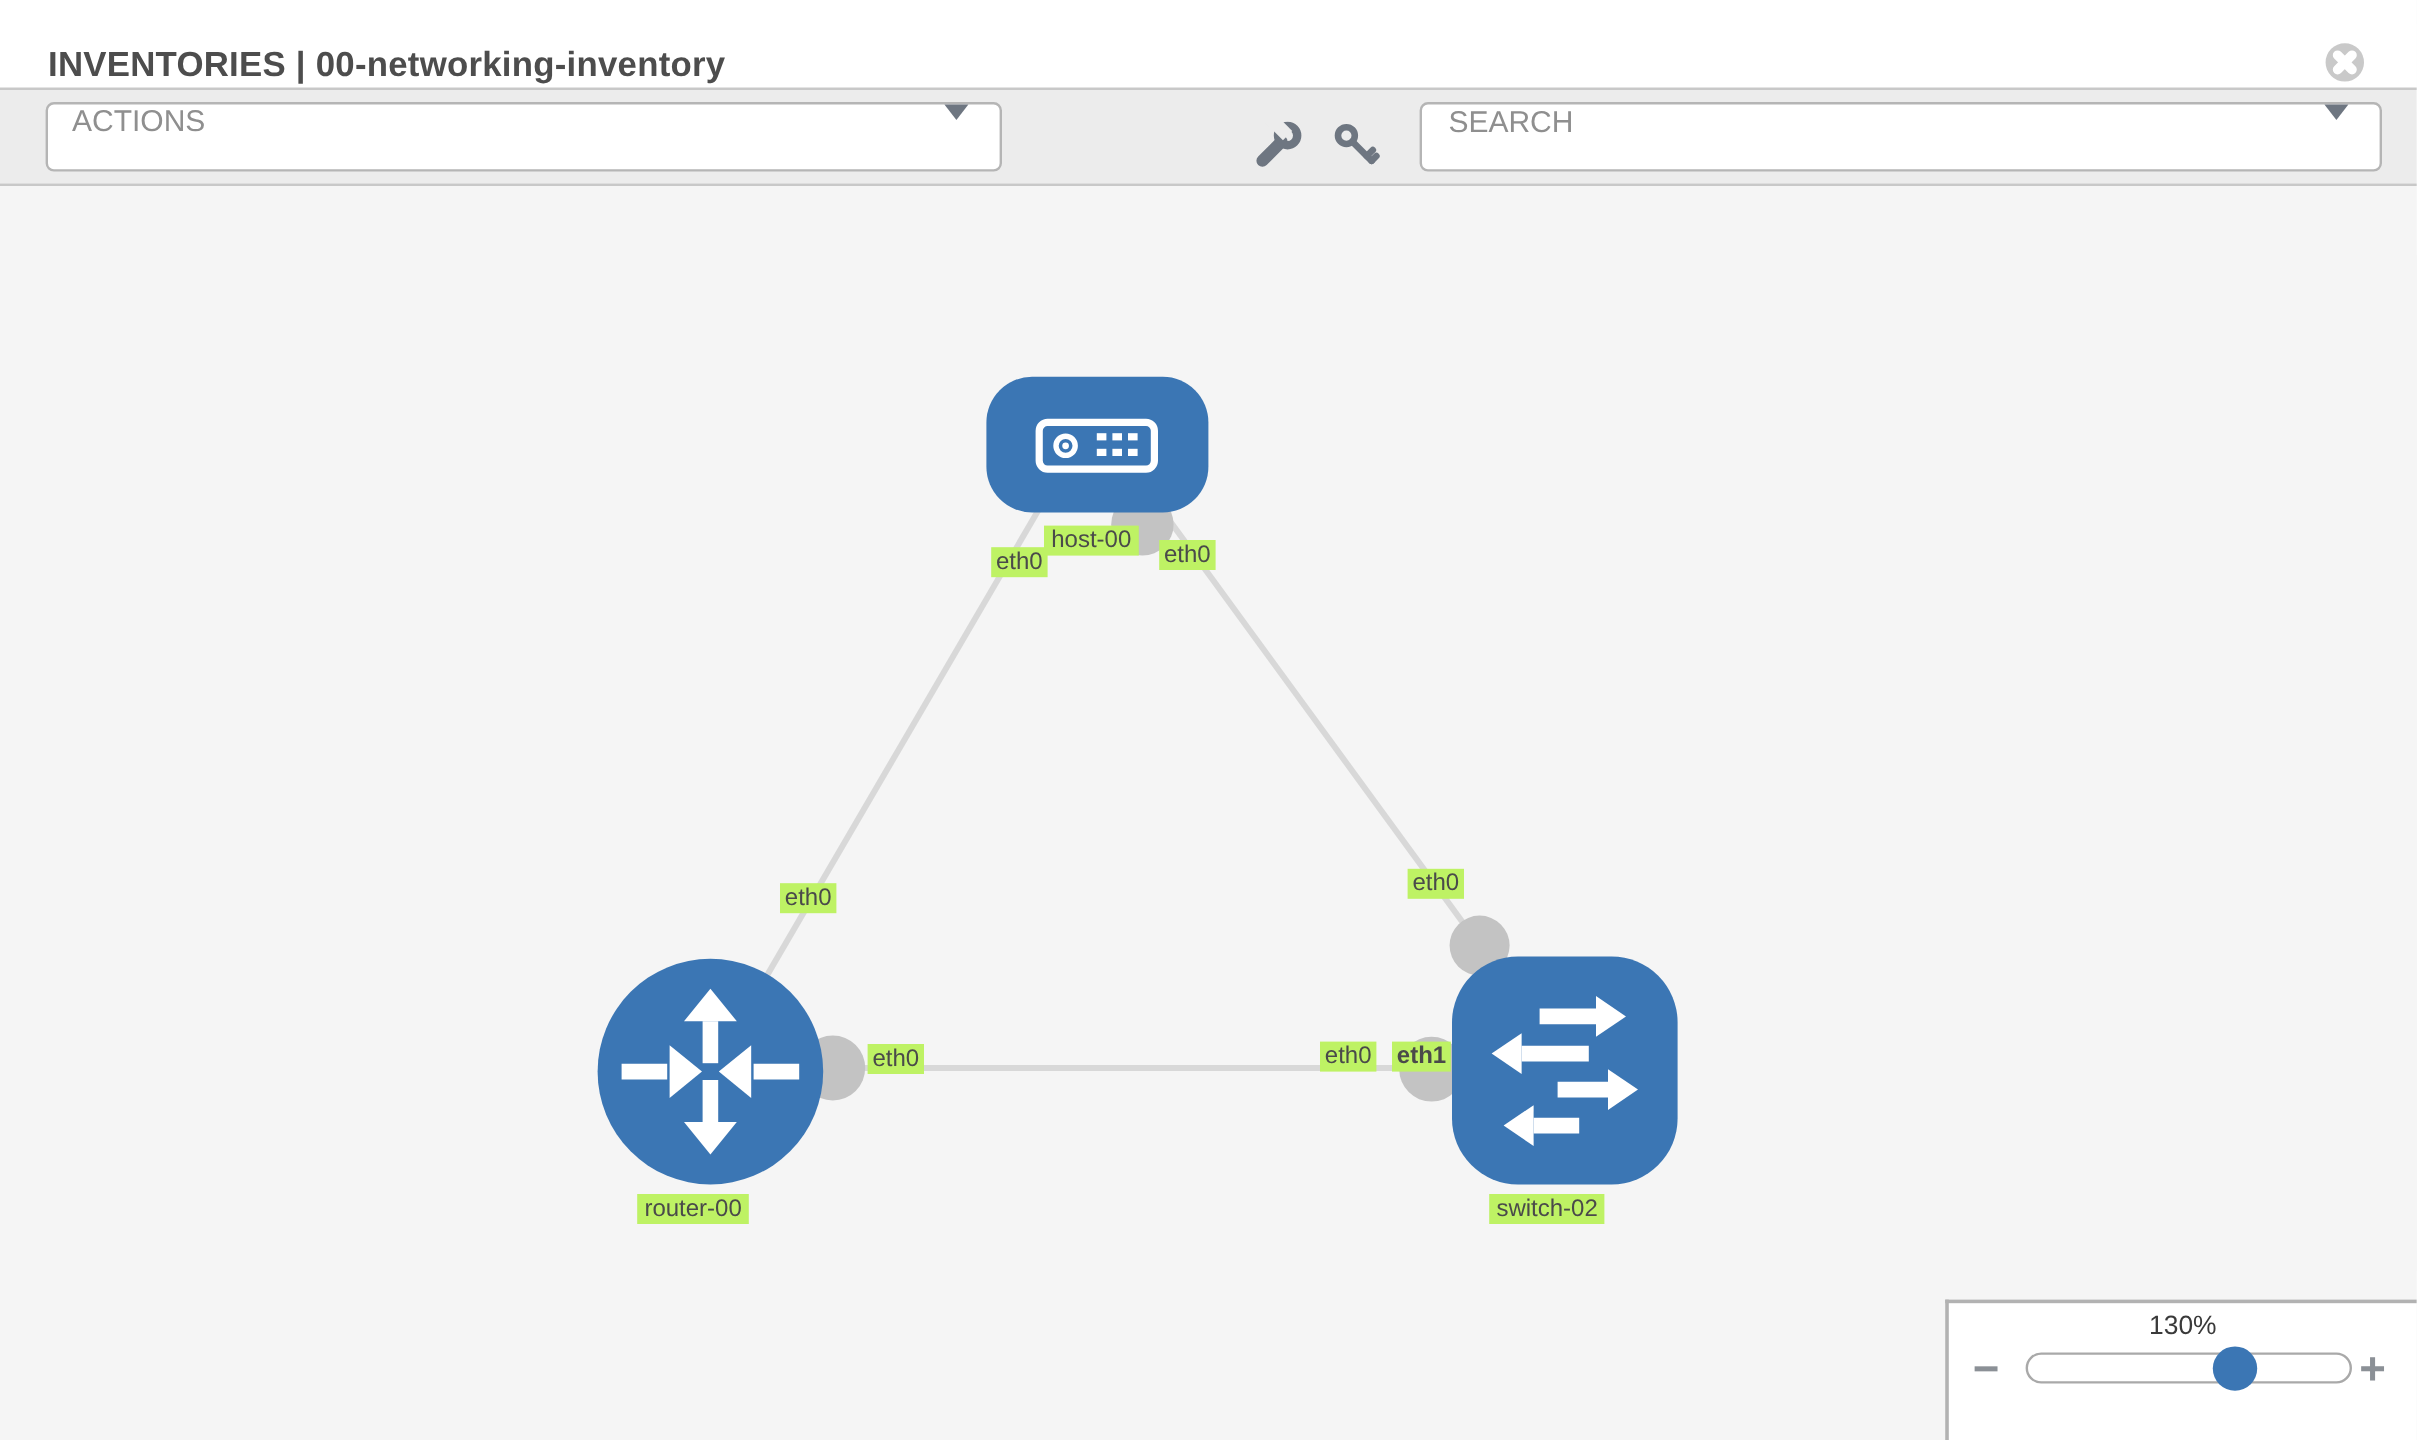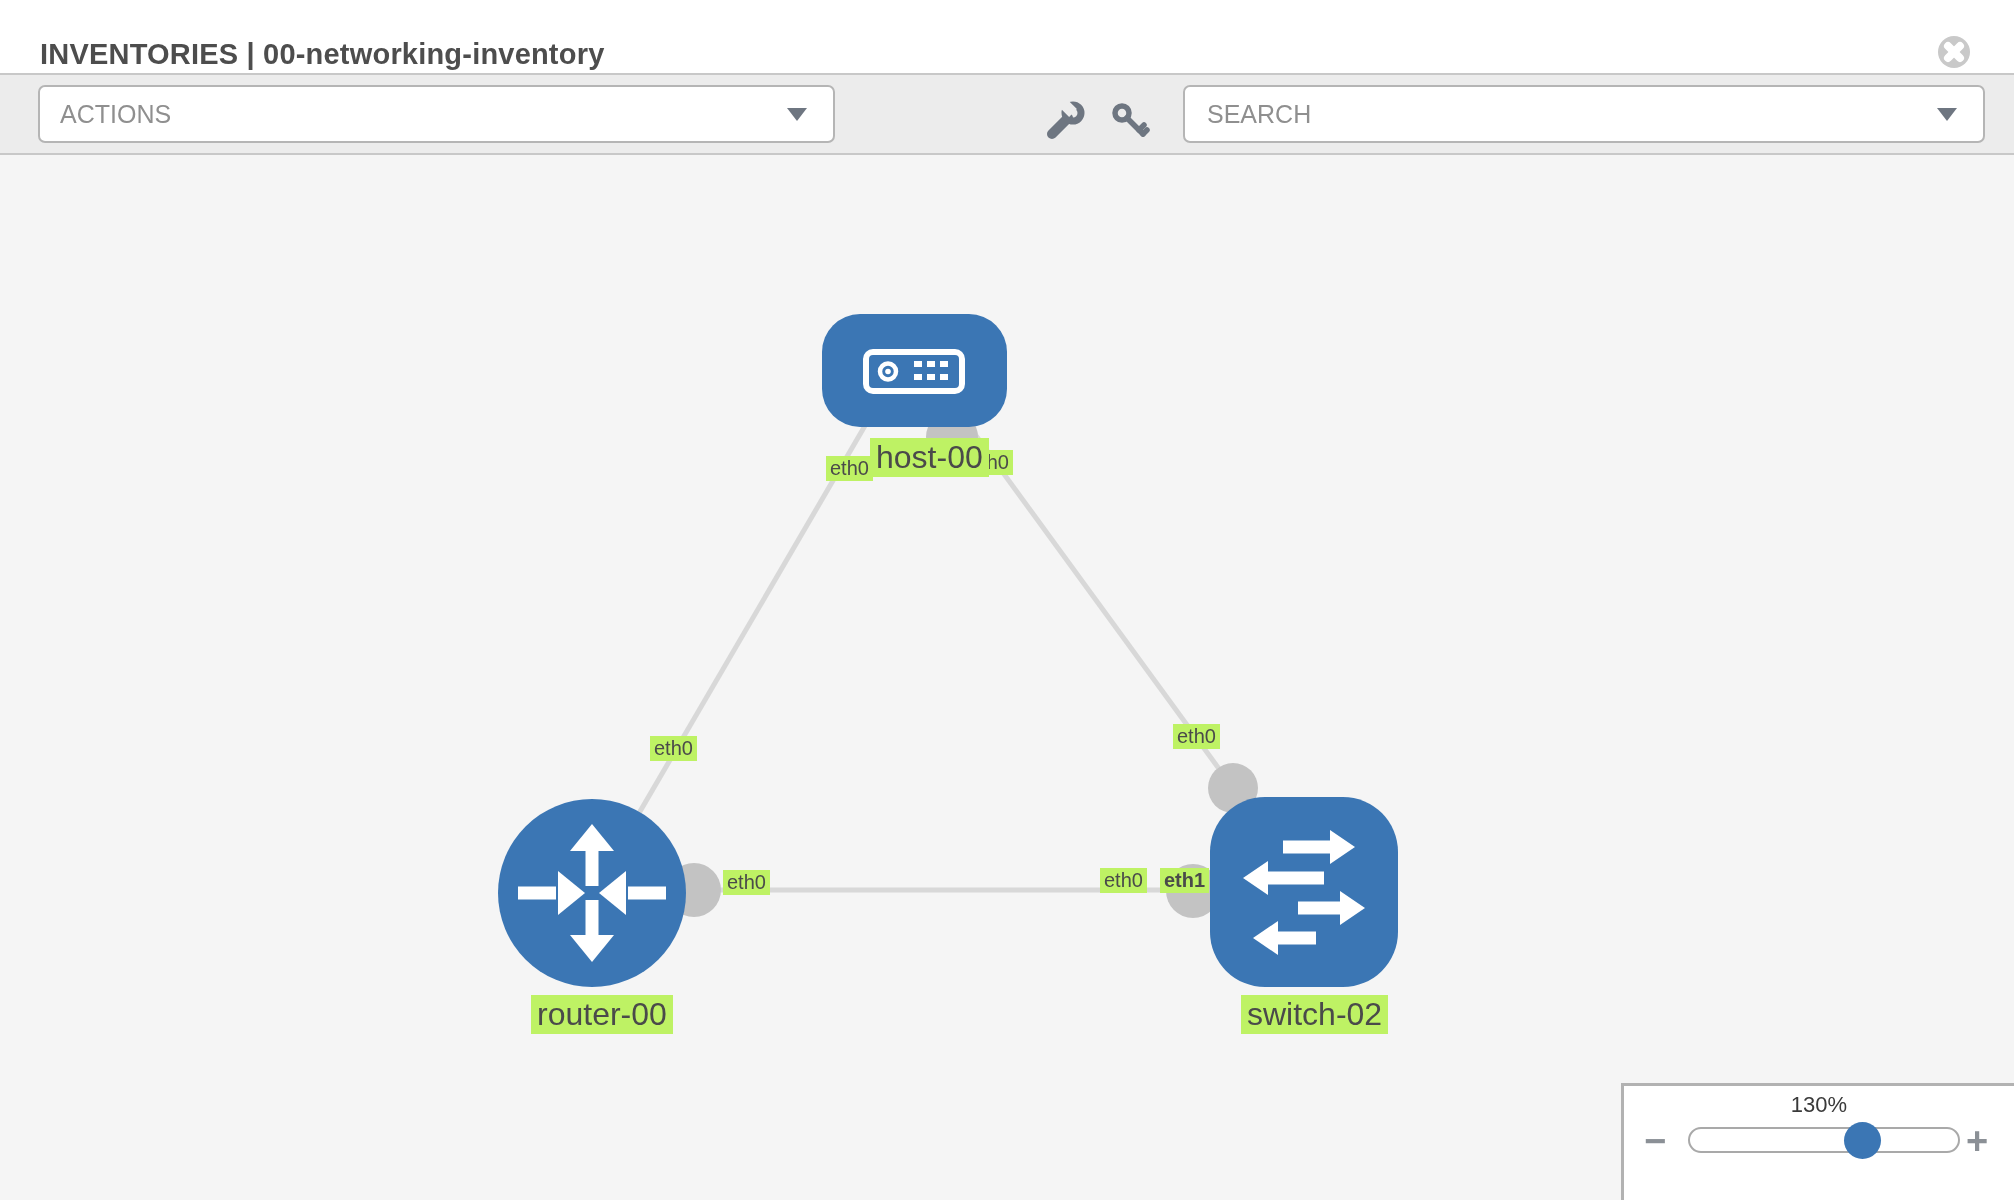--- a/index.html
+++ b/index.html
@@ -24,21 +24,21 @@
   }
   
   .toolbar{
     position:absolute;left:0;top:73px;width:2014px;height:82px;
     background:#ececec;border-top:2px solid #c8c8c8;border-bottom:2px solid #c8c8c8;
     box-sizing:border-box;z-index:6;
   }
   .select-box{
     position:absolute;top:10px;height:58px;
     background:#ffffff;border:2px solid #b5b5b5;border-radius:7px;
-    box-sizing:border-box;display:flex;align-items:center;cursor:pointer;
+    box-sizing:border-box;display:flex;align-items:flex-start;cursor:pointer;
   }
   .actions-box{left:38px;width:797px;}
   .search-box{left:1183px;width:802px;}
   .select-label{
     margin-left:20px;font-size:25px;color:#8f8f8f;flex:1;
   }
   .search-input{
     margin-left:20px;font-size:25px;color:#000000;flex:1;
     border:none;outline:none;background:transparent;
     font-family:"Liberation Sans","DejaVu Sans",sans-serif;
@@ -58,21 +58,21 @@
   
   .canvas{
     position:absolute;left:0;top:155px;width:2014px;height:1045px;
     background:#f5f5f5;z-index:1;
   }
   .topo-svg{position:absolute;left:0;top:0;z-index:2;}
   .node-label,.if-label{
     position:absolute;z-index:3;background:#bef264;color:#4a4a4a;
     white-space:nowrap;
   }
-  .node-label{font-size:32px;padding:1px 6px;}
+  .node-label{font-size:20px;padding:1px 6px;}
   .if-label{font-size:20px;padding:1px 4px;}
   
   .zoom-panel{
     position:absolute;left:1621px;top:1083px;width:393px;height:127px;
     background:#ffffff;border-left:3px solid #b2b2b2;border-top:3px solid #b2b2b2;
     box-sizing:border-box;z-index:5;
   }
   .zoom-level{
     position:absolute;left:0;top:6px;width:100%;text-align:center;
     font-size:22px;color:#3a3a3a;

